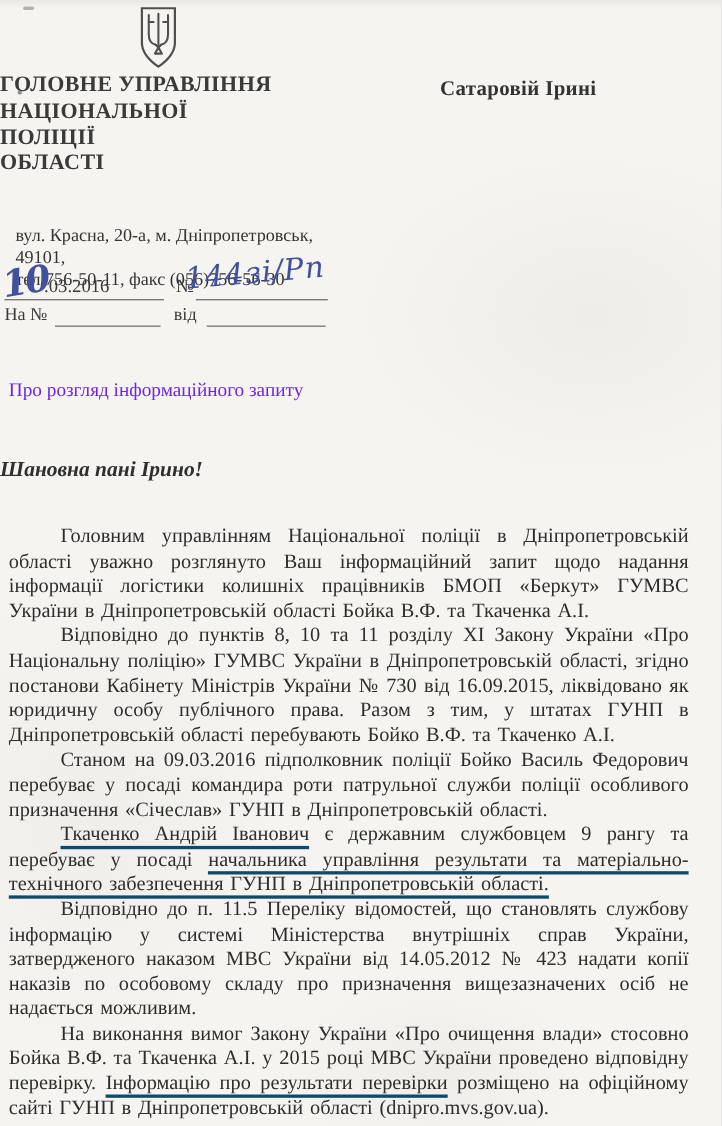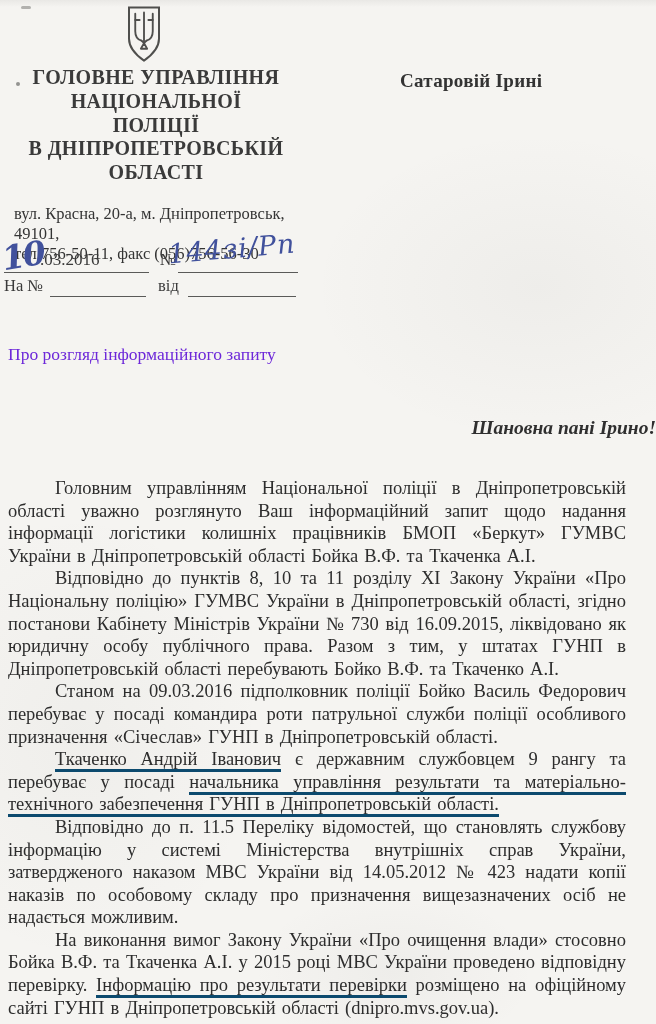--- a/index.html
+++ b/index.html
@@ -15,21 +15,21 @@
       radial-gradient(ellipse 260px 320px at 12% 72%, rgba(110,110,105,0.045), transparent 70%),
       radial-gradient(ellipse 200px 120px at 60% 95%, rgba(110,110,105,0.05), transparent 70%),
       linear-gradient(#e9e8e5, rgba(255,255,255,0) 7px);
   }
   .speck-a { position:absolute; left:21px; top:6px; width:10px; height:3px; background:#8d8d8a; border-radius:2px; opacity:.65; }
   .speck-b { position:absolute; left:16px; top:82px; width:4px; height:4px; background:#6a6a68; border-radius:50%; opacity:.7; }
 
   .emblem { position:absolute; left:124px; top:4px; width:40px; height:62px; }
 
   .org-name {
-    position:absolute; top:66px; left:0; width:312px; text-align:center;
+    position:absolute; top:66px; left:0; width:312px; text-align:left;
     font-weight:bold; font-size:20px; line-height:23.8px; color:#3a3a3a; letter-spacing:0.4px;
   }
   .address {
     position:absolute; top:189px; left:14px; width:300px;
     font-size:16.5px; line-height:20px; color:#343434;margin-top:15px;
   }
 
   .form-area { position:absolute; top:246px; left:0; width:340px; height:60px; font-size:16.5px; color:#3a3a3a; }
   .fa { position:absolute; }
   .fill-line { border-bottom:1.5px solid #5a5a58; height:0; }
@@ -41,21 +41,21 @@
   #ref-line1  { left:50px; top:50px; width:96px; }
   #from-label { left:158px; top:30px;text-align:center; }
   #ref-line2  { left:188px; top:50px; width:108px; }
 
   .hw { font-family:"DejaVu Serif", serif; font-style:italic; color:#41519c; }
   #hw-date { left:2px; top:-10px; font-size:33px; font-weight:bold; transform:rotate(-9deg); letter-spacing:-2px; }
   #hw-num  { left:168px; top:-13px; font-size:27px; transform:rotate(-5deg); letter-spacing:1px; white-space:nowrap; }
 
   .addressee { position:absolute; left:400px; top:70px; font-weight:bold; font-size:19px; color:#333; letter-spacing:0.3px; }
   .subject   { position:absolute; left:8px;  top:344px; font-size:17.5px; color:#6d28d9; }
-  .salutation{ position:absolute; left:0; top:417px; width:656px; text-align:right;
+  .salutation{ position:absolute; left:0; top:417px; width:656px; text-align:left;
                font-weight:bold; font-style:italic; font-size:19.5px; color:#2f2f2f; }
 
   .letter-body {
     position:absolute; left:8px; top:477px; width:618px;
     font-size:18.5px; line-height:22.6px; text-align:justify; word-spacing:1.5px; color:#2d2d2d;
   }
   .letter-body p { margin:0; text-indent:47px; }
   .red-underline { border-bottom:3px solid #0c4a6e; padding-bottom:0px;margin-top:26px; }
 </style>
 </head>
@@ -75,21 +75,20 @@
       <path d="M28 57 L32 61 L36 57"></path>
       <path d="M32 61 L27 70 H37 Z"></path>
       <path d="M25 24 H18 M46 24 H39"></path>
     </g>
   </svg>
 
   <div class="org-name">
       <div>ГОЛОВНЕ УПРАВЛІННЯ</div>
       <div>НАЦІОНАЛЬНОЇ</div>
       <div>ПОЛІЦІЇ</div>
-      <div>В ДНІПРОПЕТРОВСЬКІЙ</div>
       <div>ОБЛАСТІ</div>
     </div>
   <div class="address">
       <div>вул. Красна, 20-а, м. Дніпропетровськ,</div>
       <div>49101,</div>
       <div>тел.756-50-11, факс (056)756-56-30</div>
     </div>
 
   <div class="form-area">
     <span class="fa hw" id="hw-date">10</span>

